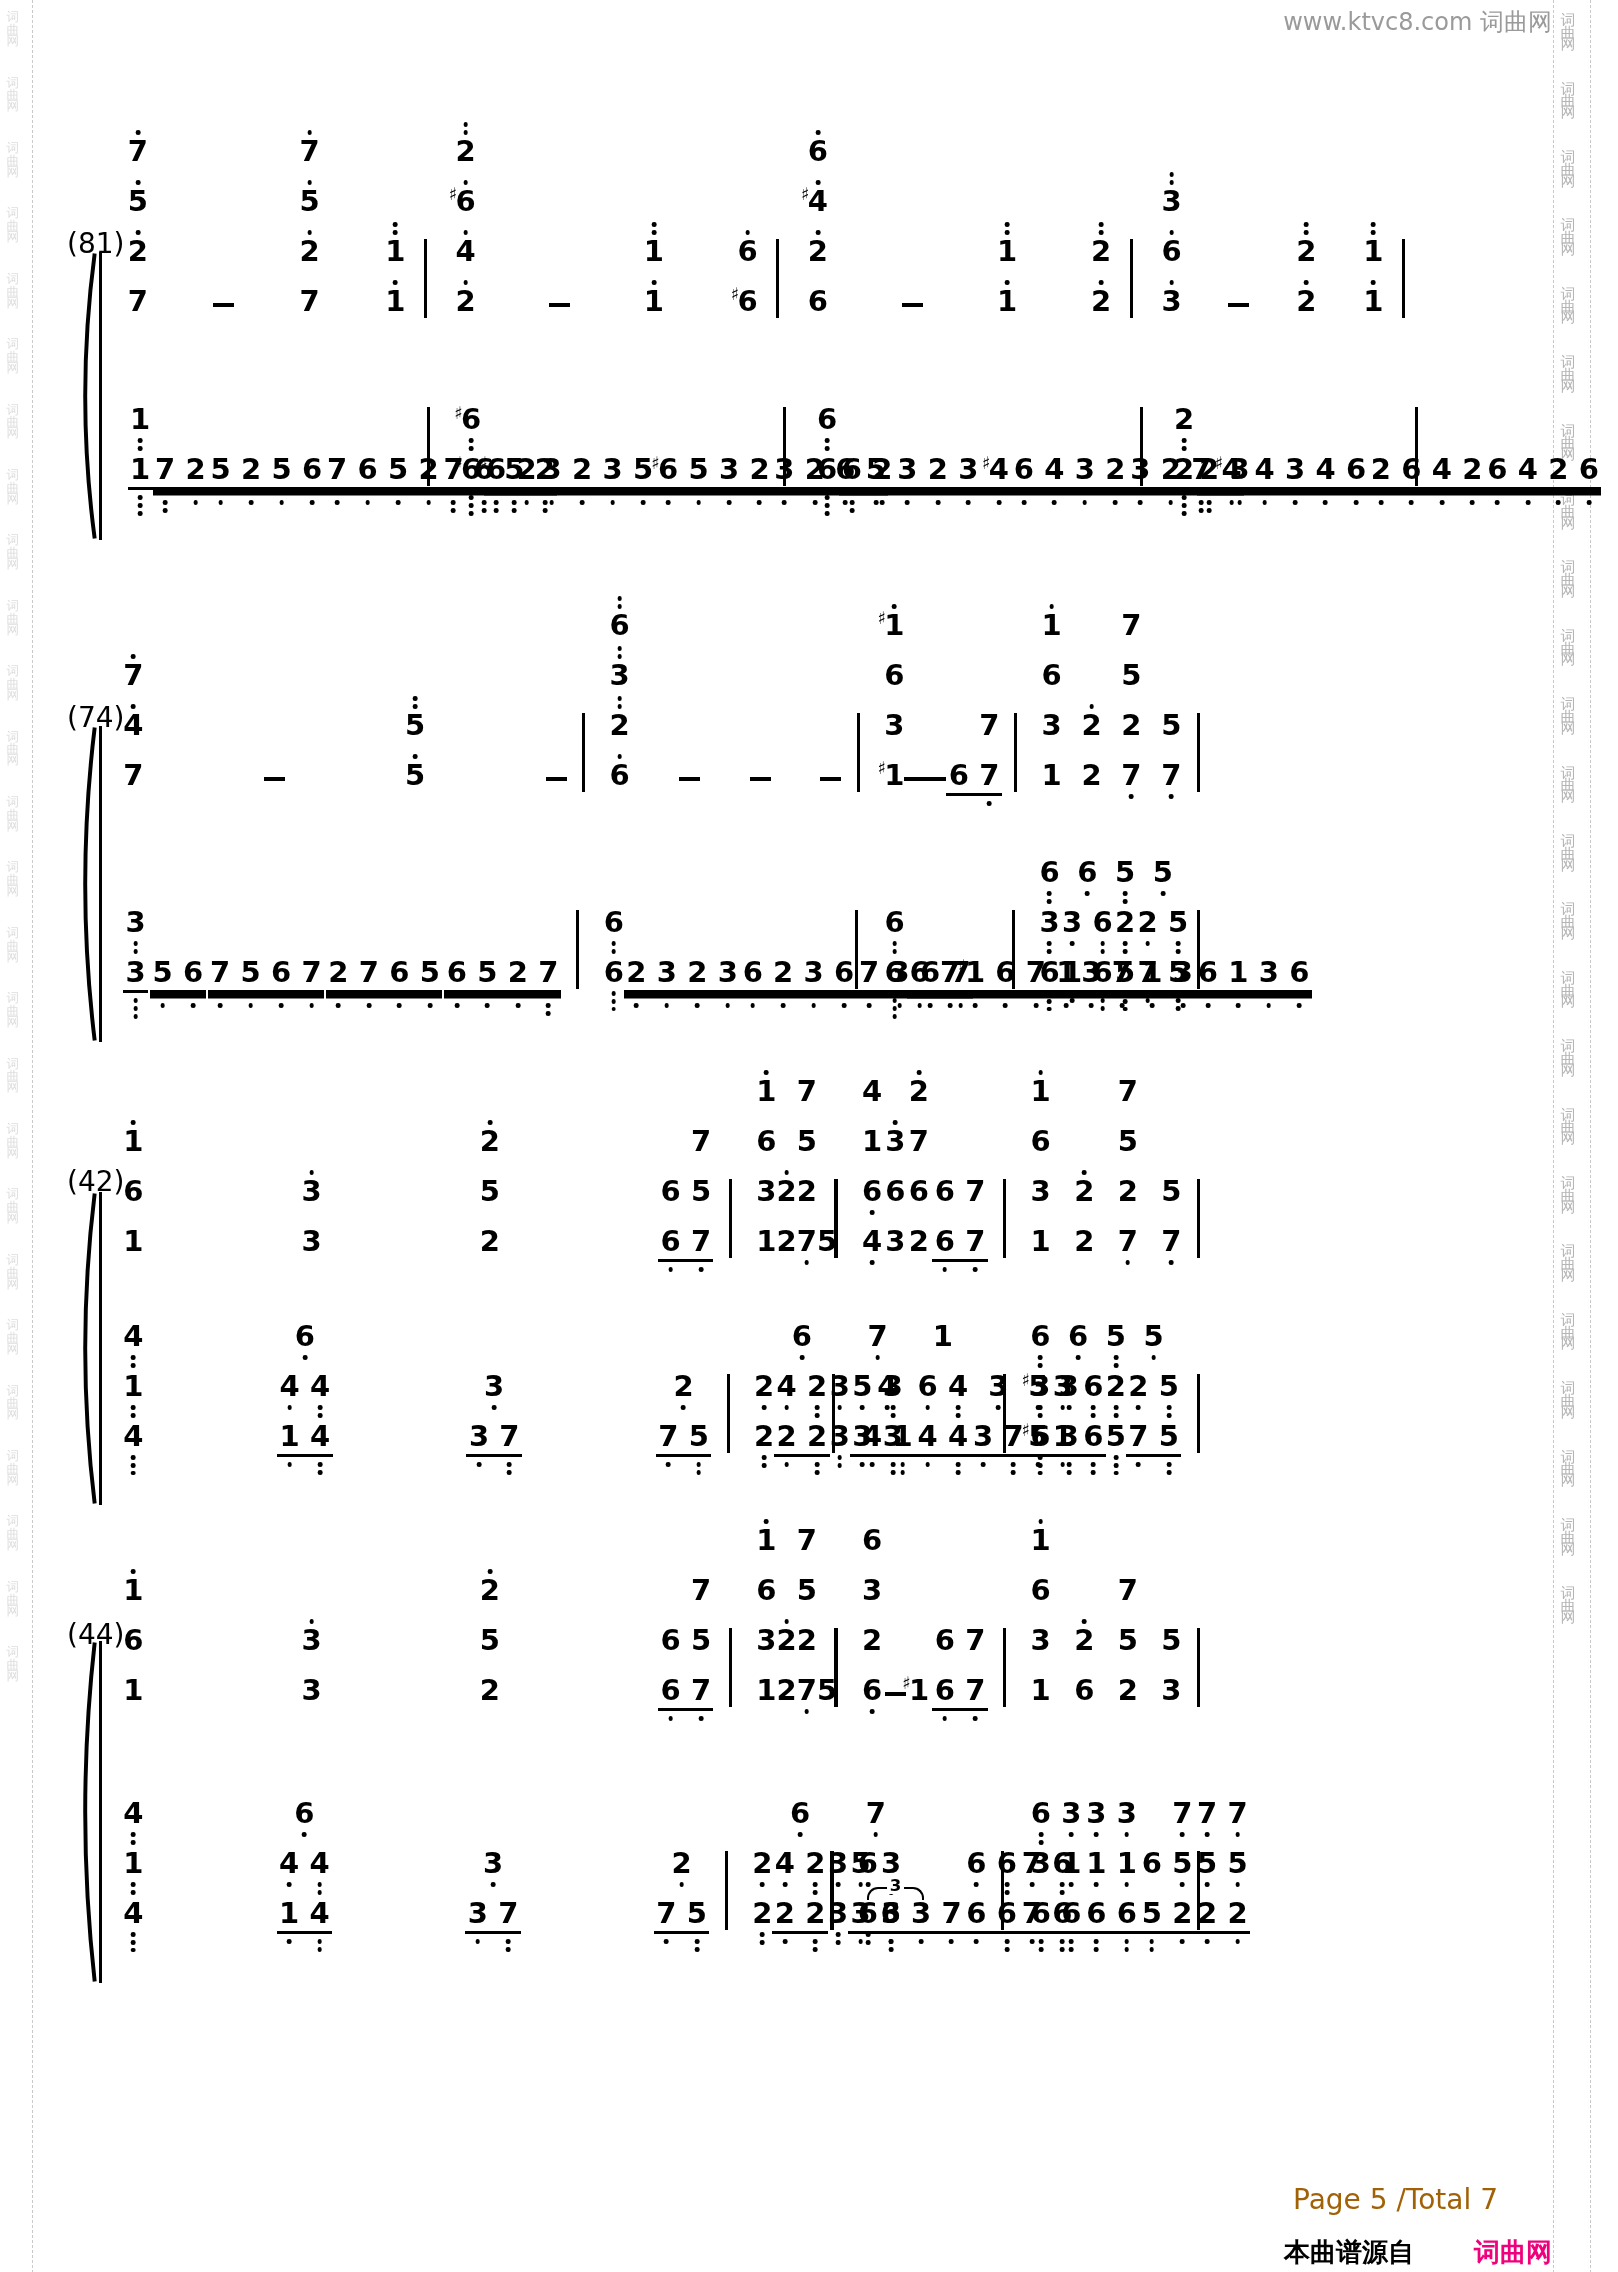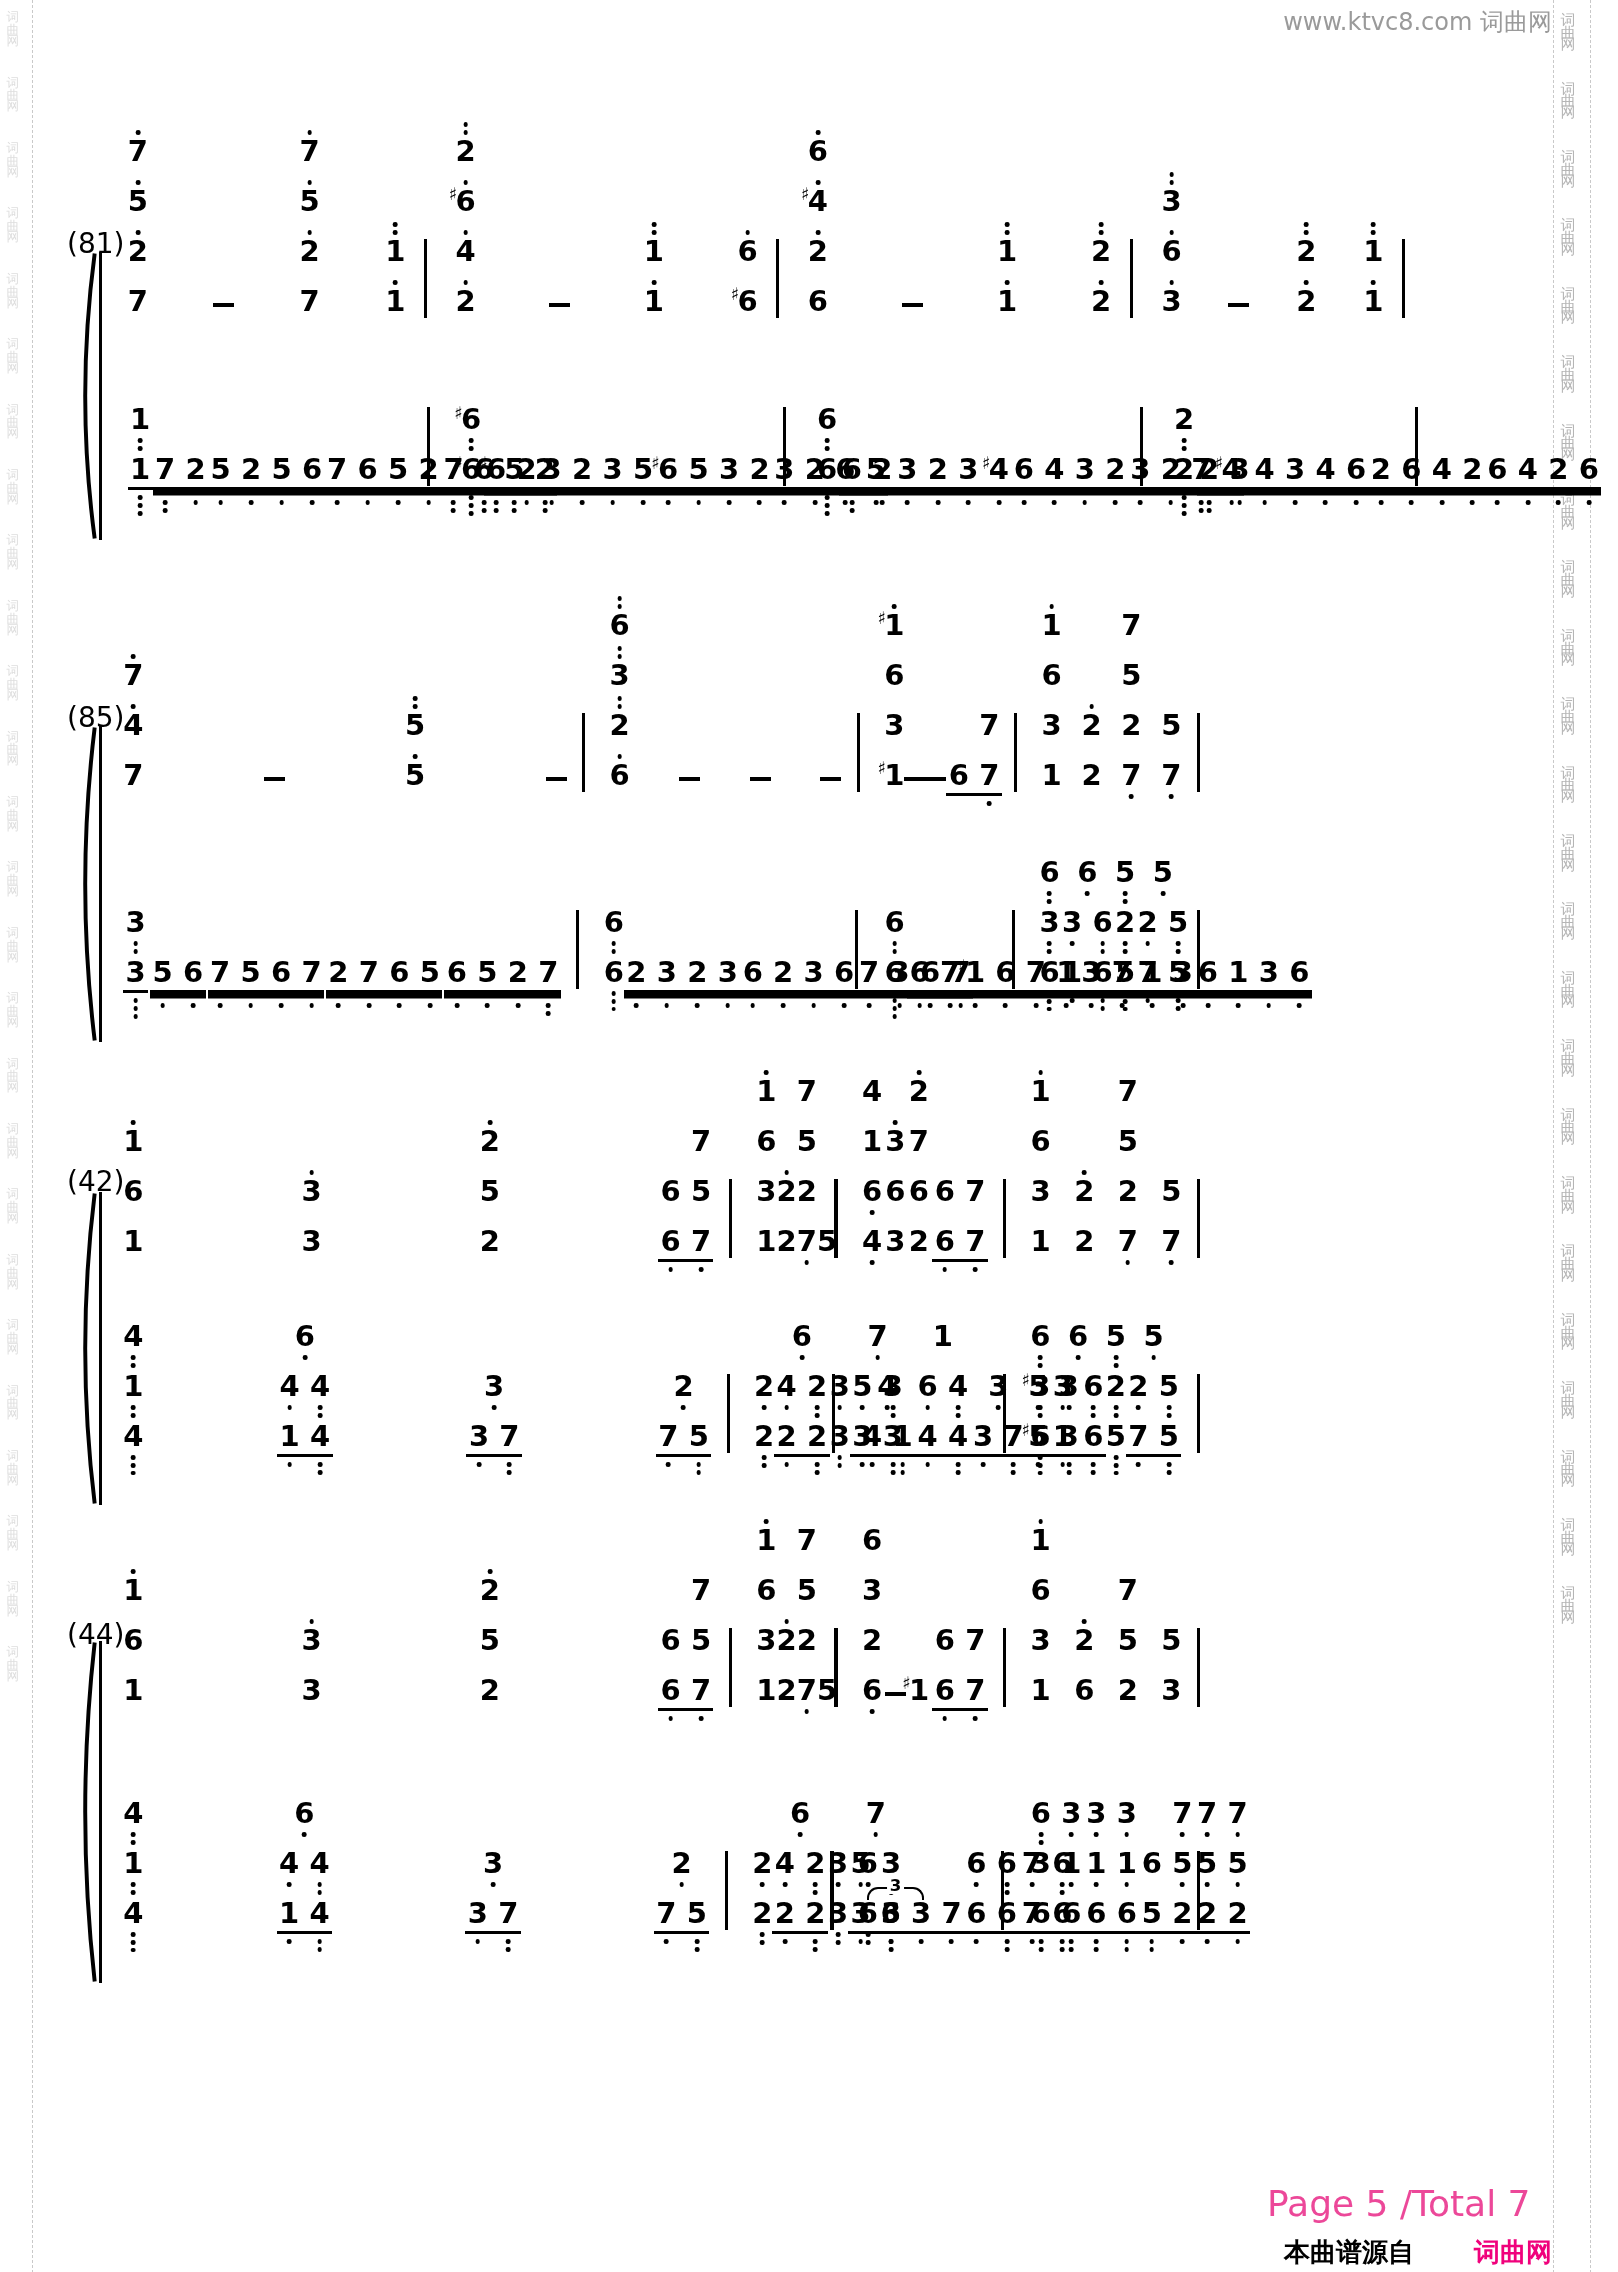--- a/index.html
+++ b/index.html
@@ -5,21 +5,21 @@
   html,body{margin:0;padding:0;background:#888;}
   #page{position:relative;width:1618px;height:2273px;background:#fff;overflow:hidden;
         font-family:"DejaVu Sans", sans-serif;color:#000;text-align:center;}
   
   .wm-top{position:absolute;top:6.3px;right:66px;font-size:24px;color:#9a9a9a;}
   .edge-line{position:absolute;top:0;bottom:0;border-left:1.6px dashed #c9c9c9;}
   .edge-text{position:absolute;top:0;writing-mode:vertical-rl;text-orientation:upright;
              white-space:nowrap;letter-spacing:12.6px;line-height:1;}
   .edge-text.l{left:6.3px;font-size:12.6px;color:#dedede;}
   .edge-text.r{left:1560px;font-size:15px;color:#b5b5b5;}
-  .footer-page{position:absolute;left:1267px;top:2183px;font-size:36px;color:#ec4899;}
+  .footer-page{position:absolute;left:1293px;top:2183px;font-size:28px;color:#a16207;}
   .footer-src{position:absolute;right:66px;top:2235px;font-size:26px;font-weight:bold;}
   .footer-src .site{margin-left:60px;}
   
   .sys{position:absolute;}
   .mlabel{position:absolute;left:-32px;font-size:28px;}
   .bracewrap{position:absolute;left:-25px;width:24px;}
   .sysline{position:absolute;left:0;width:3.2px;background:#000;}
   .staff{display:flex;align-items:flex-end;width:100%;}
   .ms{display:flex;align-items:flex-end;justify-content:space-between;
       box-sizing:border-box;padding:0 1.4% 0 2.2%;}
@@ -599,21 +599,21 @@
                 <span class="tk">6<span class="db">
                     <i></i>
                   </span></span>
               </div>
             </div>
           </div>
           <div class="bl"></div>
         </div>
       </div>
       <div class="sys" style="top: 608px; left: 99px; width: 1101px; height: 430px;">
-        <div class="mlabel" style="top: 93px;">(85)</div>
+        <div class="mlabel" style="top: 93px;">(74)</div>
         <div class="bracewrap" style="top: 118px; height: 316px;"><svg width="24" height="316" viewBox="0 0 30 400">
     <path d="M26 2 Q2 200 26 398" fill="none" stroke="#000" stroke-width="5"></path>
           </svg></div>
         <div class="sysline" style="top: 118px; height: 316px;"></div>
         <div class="staff" style="height: 182px;">
           <div class="ms" style="width: 44.5%;">
             <div class="ev">
               <div class="rw">
                 <span class="tk">7<span class="da">
                     <i></i>

